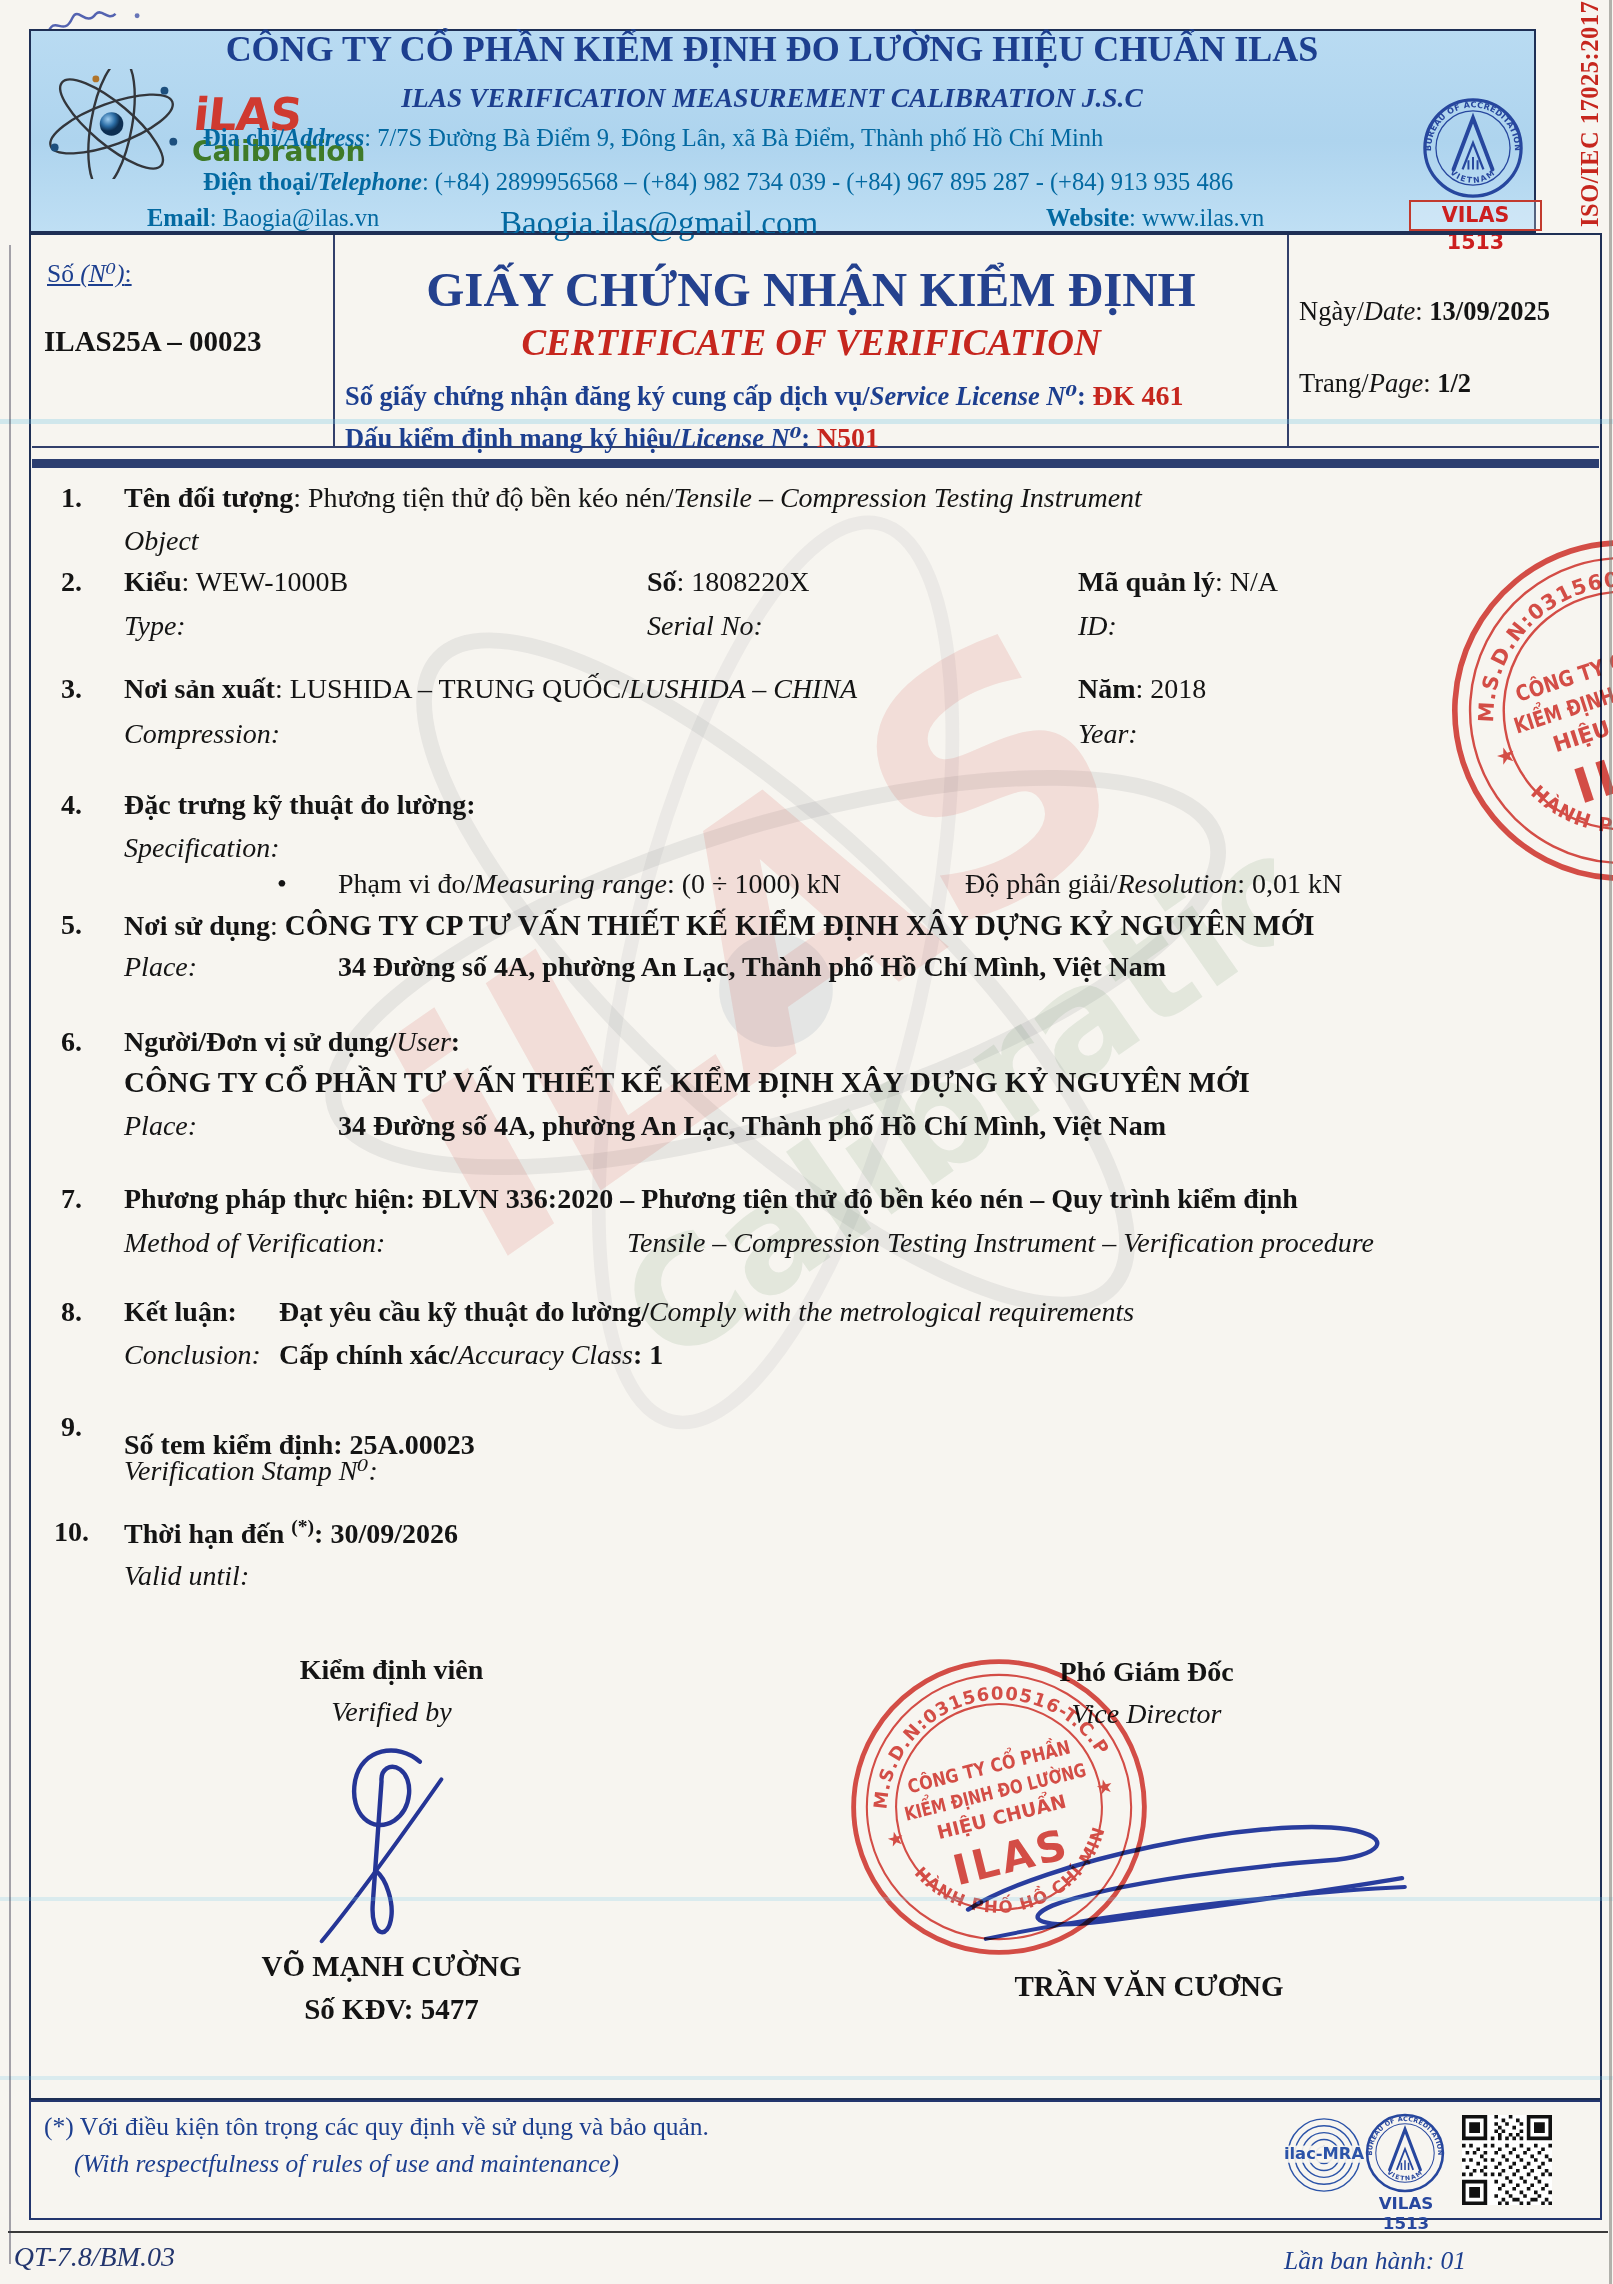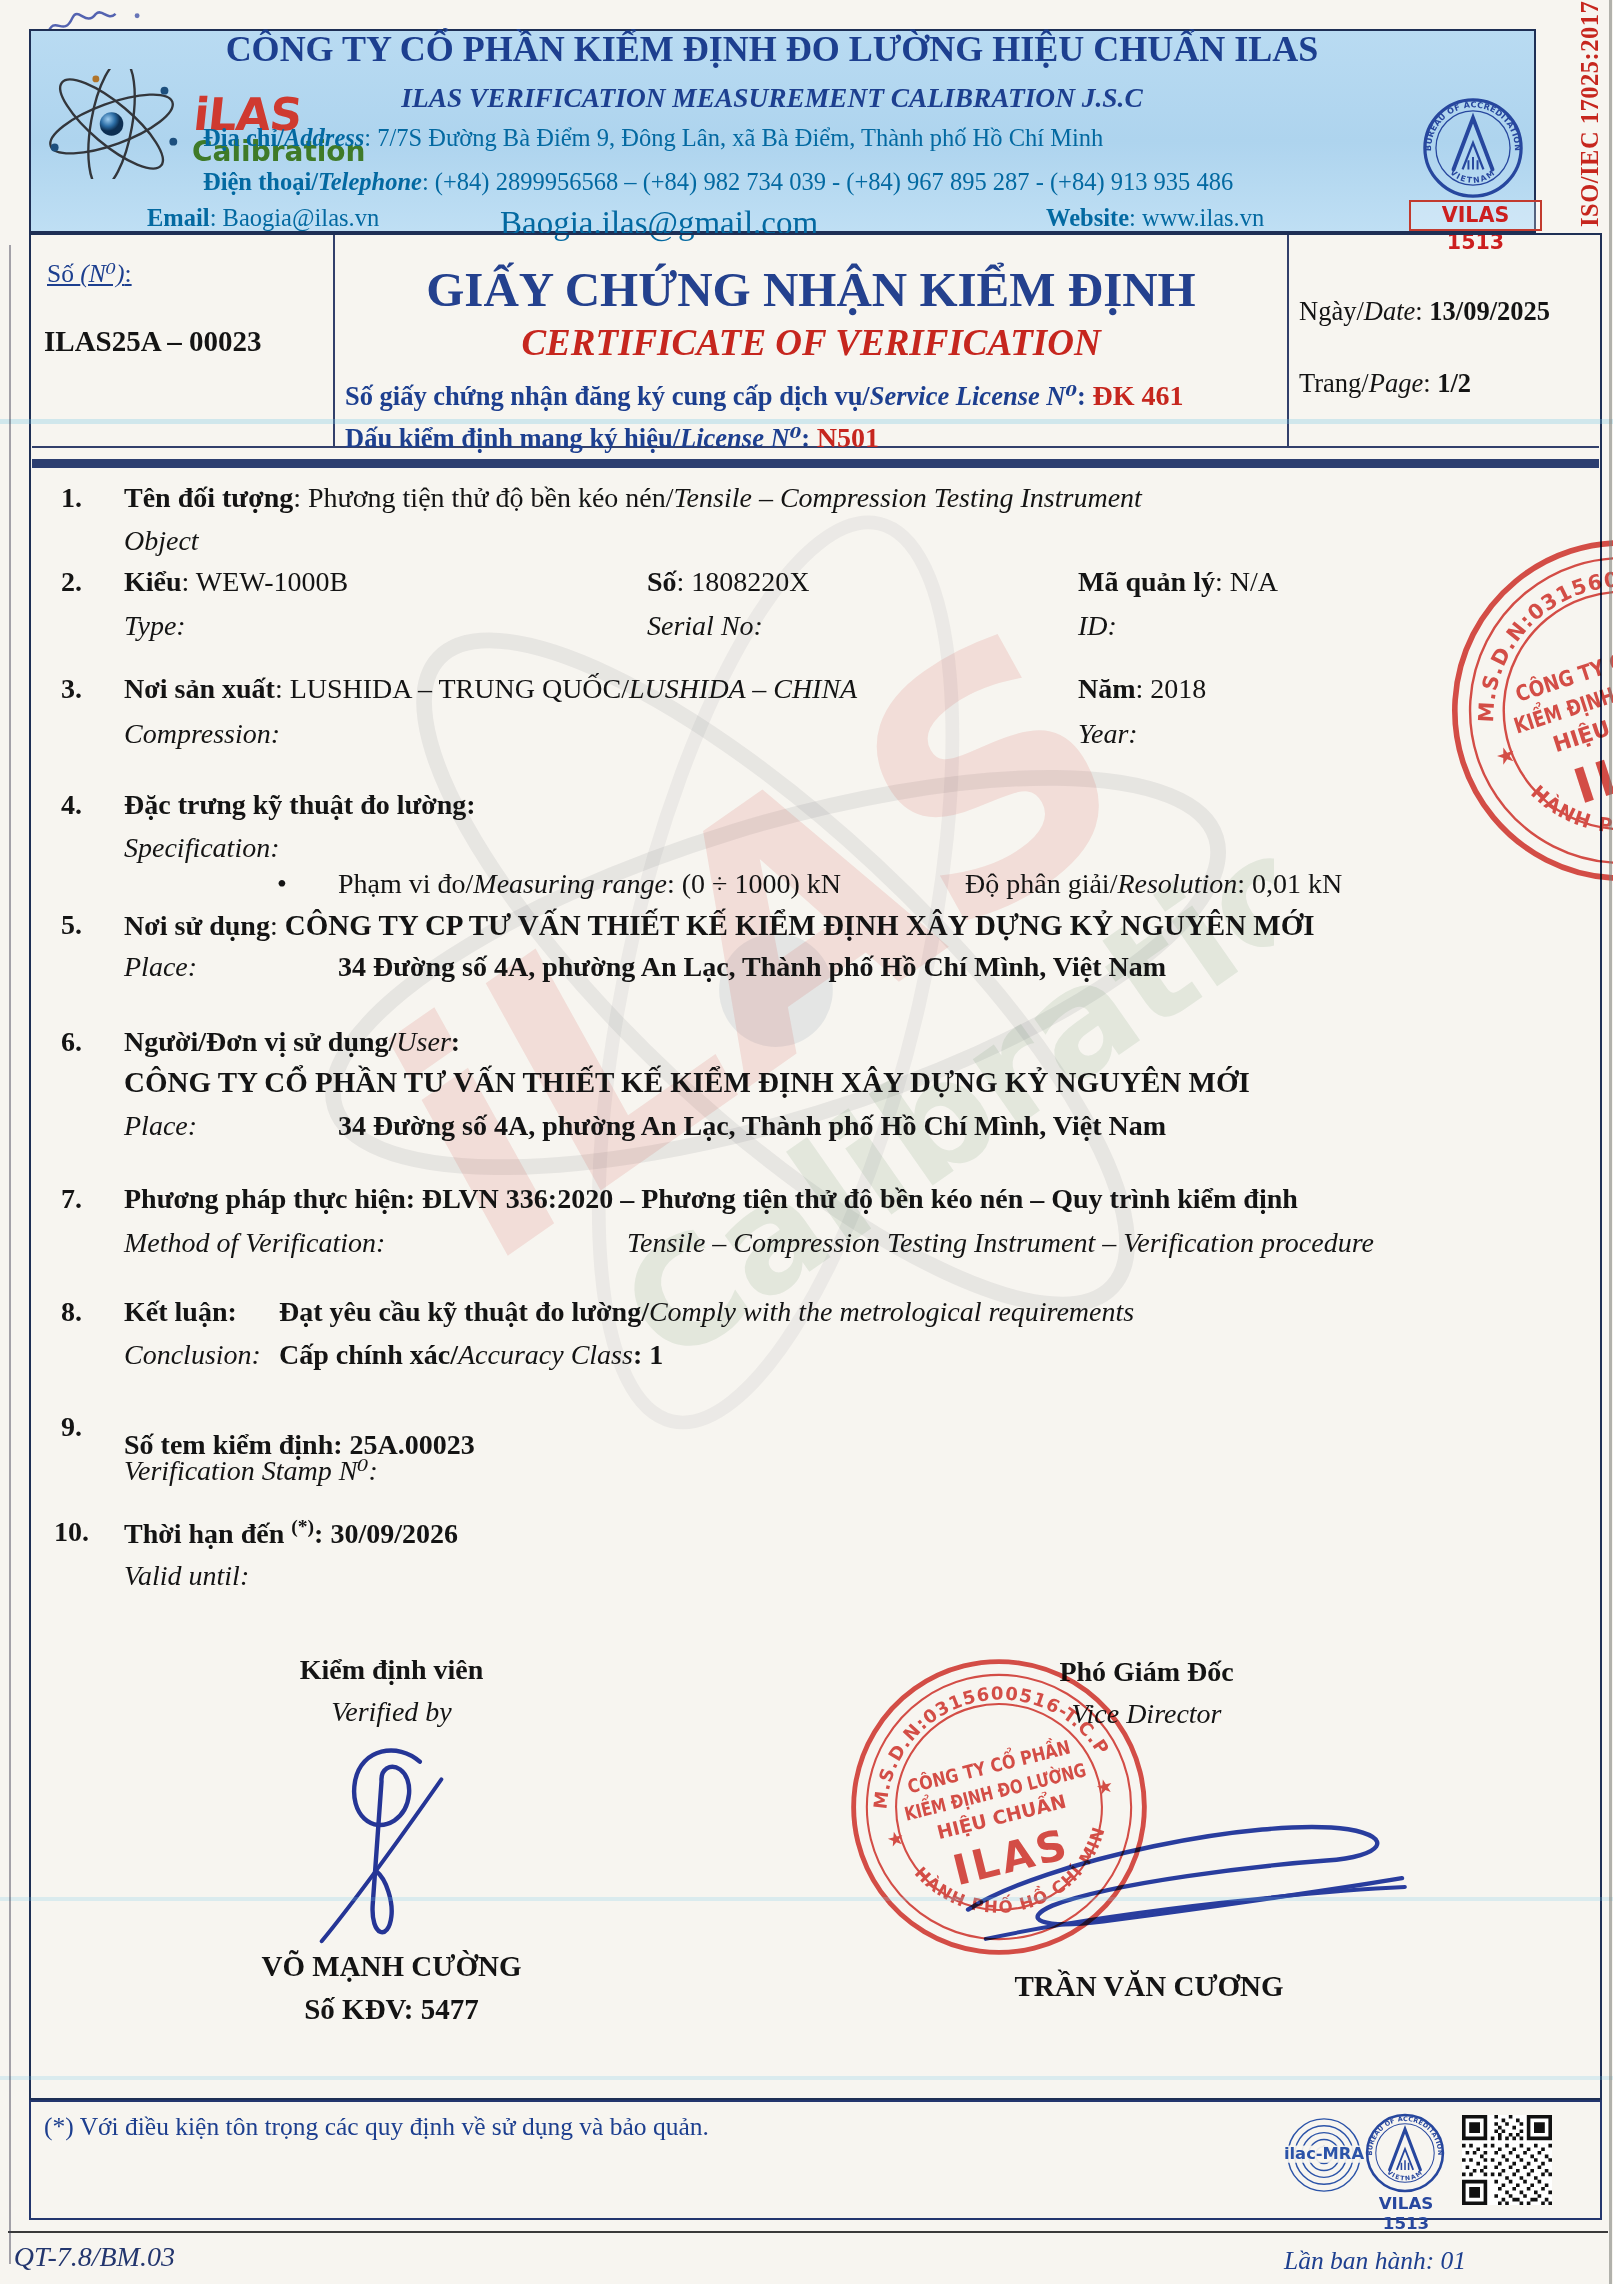--- a/index.html
+++ b/index.html
@@ -279,20 +279,21 @@
 
   <svg class="abs sig" style="left:956px;top:1792px" width="461" height="191" viewBox="0 0 470 195">
     <g fill="none" stroke="#2a3fa8" stroke-width="4.5" stroke-linecap="round">
       <path d="M12 120 C90 70 310 25 400 38 C448 46 436 66 378 70 C310 75 160 92 98 116 C66 130 86 140 150 132 C260 118 415 95 455 88"></path>
       <path d="M30 150 C180 118 390 100 458 97" stroke-width="4"></path>
     </g>
   </svg>
 
   <div class="box" style="left:29px;top:2100px;width:1573px;height:120px;border-color:#23366e;"></div>
   <div class="line nv" style="left:44px;top:2110px;font-size:25.5px;">(*) Với điều kiện tôn trọng các quy định về sử dụng và bảo quản.</div>
+  <div class="line i nv" style="left:74px;top:2147px;font-size:25.5px;">(With respectfulness of rules of use and maintenance)</div>
 
   <svg class="abs" style="left:1281px;top:2112px" width="86" height="86" viewBox="0 0 100 100">
     <g fill="none" stroke="#2b53a8" stroke-width="1.7">
       <circle cx="50" cy="50" r="10"></circle>
         <circle cx="50" cy="50" r="18"></circle>
         <circle cx="50" cy="50" r="26"></circle>
       <circle cx="50" cy="50" r="34"></circle>
         <circle cx="50" cy="50" r="42"></circle>
     </g>
     <rect x="1" y="39" width="98" height="20" fill="#f7f5f0" opacity=".92"></rect>

